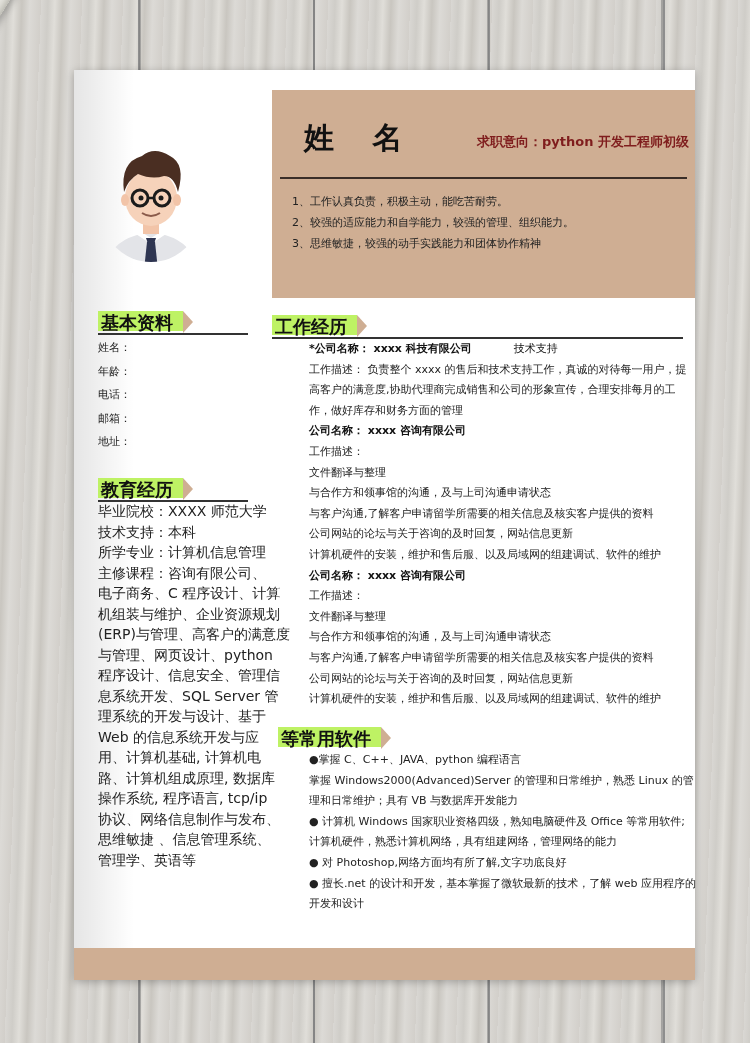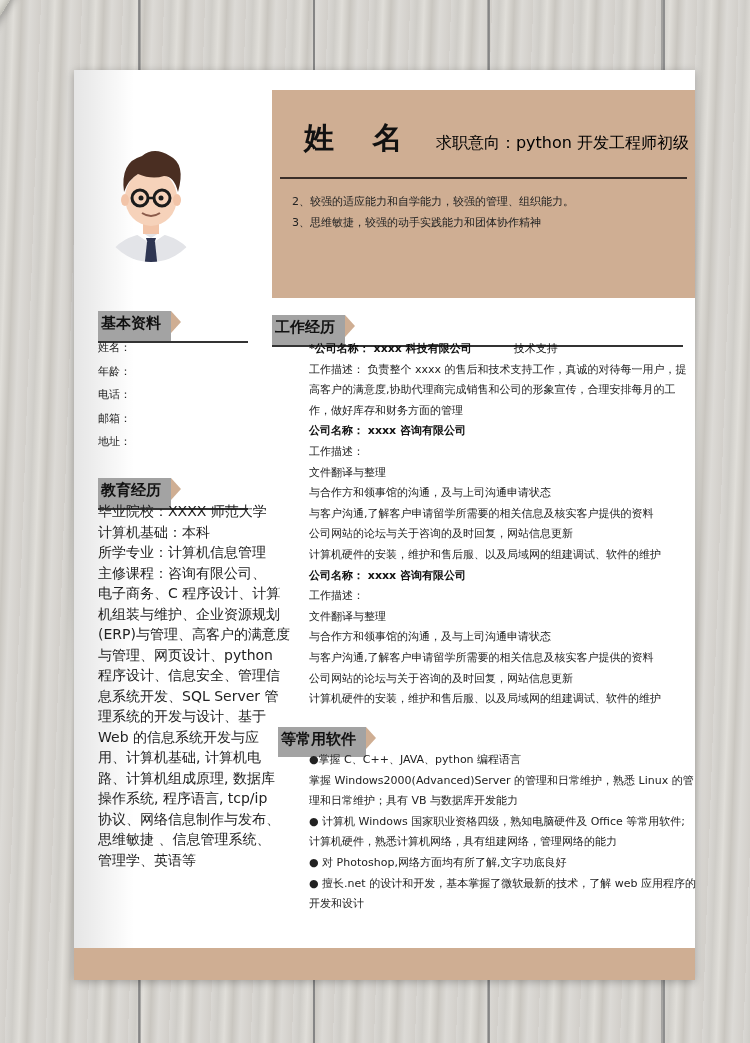--- a/index.html
+++ b/index.html
@@ -47,40 +47,40 @@
     position: absolute; left: 198px; top: 20px;
     width: 423px; height: 208px;
     background: #cfae93;
   }
   .name {
     position: absolute; left: 32px; top: 28px;
     font-size: 30px; font-weight: bold; letter-spacing: 14px; color: #111;
   }
   .objective {
     position: absolute; right: 6px; top: 43px;
-    font-size: 16px; font-weight: normal; color: #000000;
+    font-size: 13px; font-weight: bold; color: #7f1d1d;
   }
   .header-rule {
     position: absolute; left: 8px; right: 8px; top: 87px;
     height: 2px; background: #3a2e28;
   }
   .summary {
     position: absolute; left: 20px; top: 101px;
     list-style: none;
   }
   .summary li { font-size: 11px; line-height: 21px; color: #222; }
 
   .avatar {
     position: absolute; left: 24px; top: 70px; width: 106px; height: 130px;
   }
 
   .sec-label {
     position: relative; display: inline-block;
-    height: 30px; line-height: 24px; padding: 0 10px 0 3px;
-    background: #a3a3a3; font-size: 15px; font-weight: bold; color: #111;
+    height: 20px; line-height: 24px; padding: 0 10px 0 3px;
+    background: #bef264; font-size: 18px; font-weight: bold; color: #111;
     margin-right: 10px;
   }
   .sec-label::after {
     content: ""; position: absolute; right: -10px; top: 0;
     border-top: 11px solid transparent; border-bottom: 11px solid transparent;
     border-left: 10px solid #cfae93;
   }
   .sec-head { position: absolute; }
   .sec-rule { height: 2px; background: #333; }
 
@@ -130,20 +130,21 @@
     <circle cx="43" cy="58" r="2.5" fill="#1b1b1b"></circle>
     <circle cx="63" cy="58" r="2.5" fill="#1b1b1b"></circle>
     <path d="M44 73 Q53 79 62 73" fill="none" stroke="#8a5a4a" stroke-width="2"></path>
   </svg>
 
   <div class="header-block">
     <div class="name">姓 名</div>
     <div class="objective">求职意向：python 开发工程师初级</div>
     <div class="header-rule"></div>
     <ul class="summary">
+      <li>1、工作认真负责，积极主动，能吃苦耐劳。</li>
       <li>2、较强的适应能力和自学能力，较强的管理、组织能力。</li>
       <li>3、思维敏捷，较强的动手实践能力和团体协作精神</li>
     </ul>
   </div>
 
   <div class="sec-head left-col" style="top:241px; width:150px;">
     <span class="sec-label">基本资料</span>
     <div class="sec-rule"></div>
   </div>
   <div class="left-col" style="top:266px;">
@@ -153,21 +154,21 @@
     <div class="field">邮箱：</div>
     <div class="field">地址：</div>
   </div>
 
   <div class="sec-head left-col" style="top:408px; width:150px;">
     <span class="sec-label">教育经历</span>
     <div class="sec-rule"></div>
   </div>
   <div class="left-col" style="top:431px;">
     <div class="edu-line">毕业院校：XXXX 师范大学</div>
-    <div class="edu-line">计算机基础：本科</div>
+    <div class="edu-line">技术支持：本科</div>
     <div class="edu-line">所学专业：计算机信息管理</div>
     <div class="edu-line">主修课程：咨询有限公司、</div>
     <div class="edu-line">电子商务、C 程序设计、计算</div>
     <div class="edu-line">机组装与维护、企业资源规划</div>
     <div class="edu-line">(ERP)与管理、高客户的满意度</div>
     <div class="edu-line">与管理、网页设计、python</div>
     <div class="edu-line">程序设计、信息安全、管理信</div>
     <div class="edu-line">息系统开发、SQL Server 管</div>
     <div class="edu-line">理系统的开发与设计、基于</div>
     <div class="edu-line">Web  的信息系统开发与应</div>

